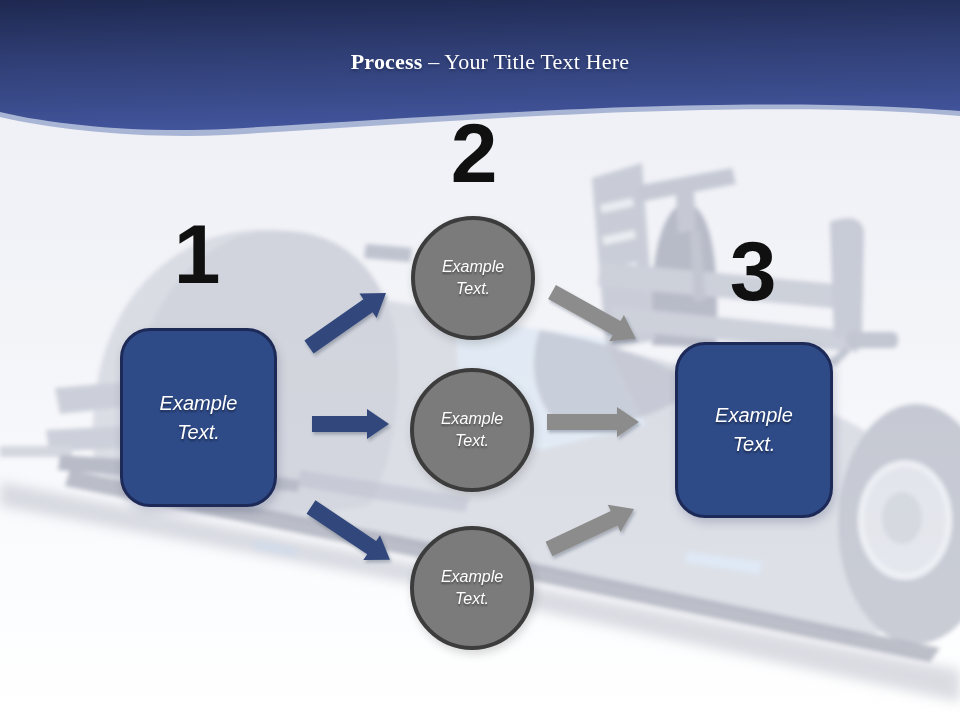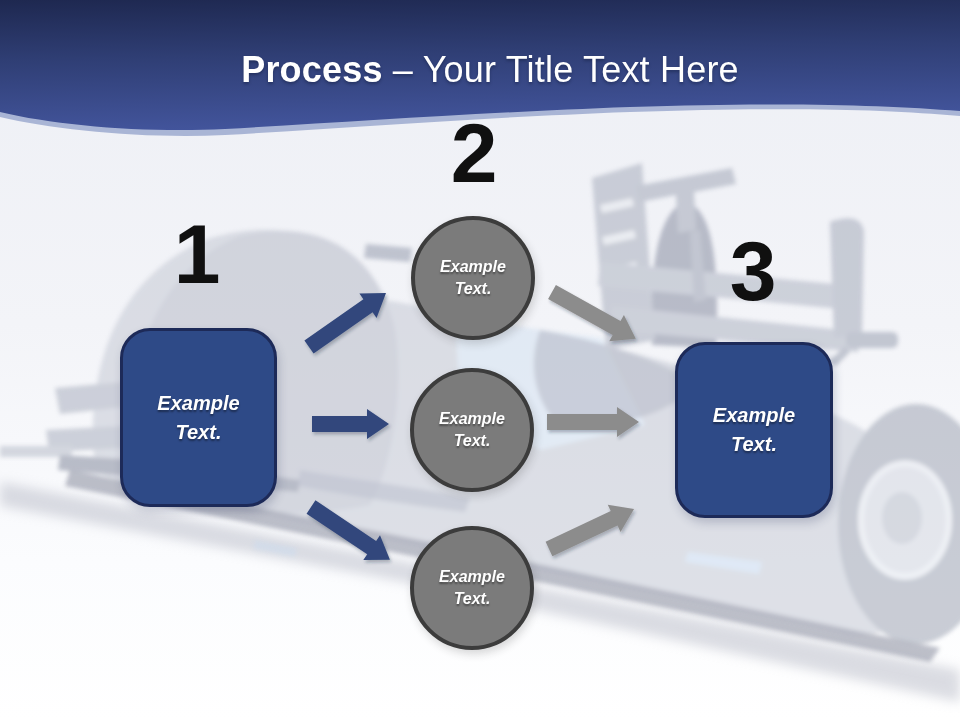--- a/index.html
+++ b/index.html
@@ -5,23 +5,24 @@
   html,body{margin:0;padding:0;background:#e8e8e8;}
   .slide{
     position:relative;width:960px;height:720px;overflow:hidden;
     background:linear-gradient(180deg,#edeff5 0%,#f3f4f8 45%,#fbfcfe 78%,#ffffff 100%);
     font-family:"Liberation Sans", sans-serif;
   }
   .layer{position:absolute;left:0;top:0;width:960px;height:720px;}
   
   .slide-title{
     position:absolute;left:0;top:50px;width:960px;text-align:center;text-indent:20px;
-    font-size:36px;color:#ffffff;letter-spacing:.2px;
+    font-size:22px;color:#ffffff;letter-spacing:.2px;
     text-shadow:0 2px 3px rgba(10,16,40,.35);
     line-height:1.1;
+    font-family:Liberation Serif, serif;
   }
   .title-bold{font-weight:bold;}
   
   .step-num{
     position:absolute;transform:translate(-50%,-50%);
     font-size:84px;font-weight:bold;color:#101010;line-height:1;
   }
   
   .pbox{
     position:absolute;box-sizing:border-box;
@@ -29,21 +30,21 @@
     display:flex;align-items:center;justify-content:center;
     box-shadow:2px 5px 10px rgba(40,50,90,.22);
   }
   .pcircle{
     position:absolute;box-sizing:border-box;width:124px;height:124px;
     background:#7b7b7b;border:4px solid #3c3c3c;border-radius:50%;
     display:flex;align-items:center;justify-content:center;
     box-shadow:2px 4px 8px rgba(40,40,40,.18);
   }
   .shape-label{
-    color:#ffffff;font-weight:bold;font-style:italic;text-align:center;
+    color:#ffffff;font-weight:normal;font-style:italic;text-align:center;
     white-space:pre-line;line-height:1.45;
     text-shadow:0 2px 2px rgba(0,0,0,.4);
   }
   .pbox .shape-label{font-size:20px;}
   .pcircle .shape-label{font-size:16px;line-height:1.4;}
 </style>
 </head>
 <body>
 
 <div class="slide">

